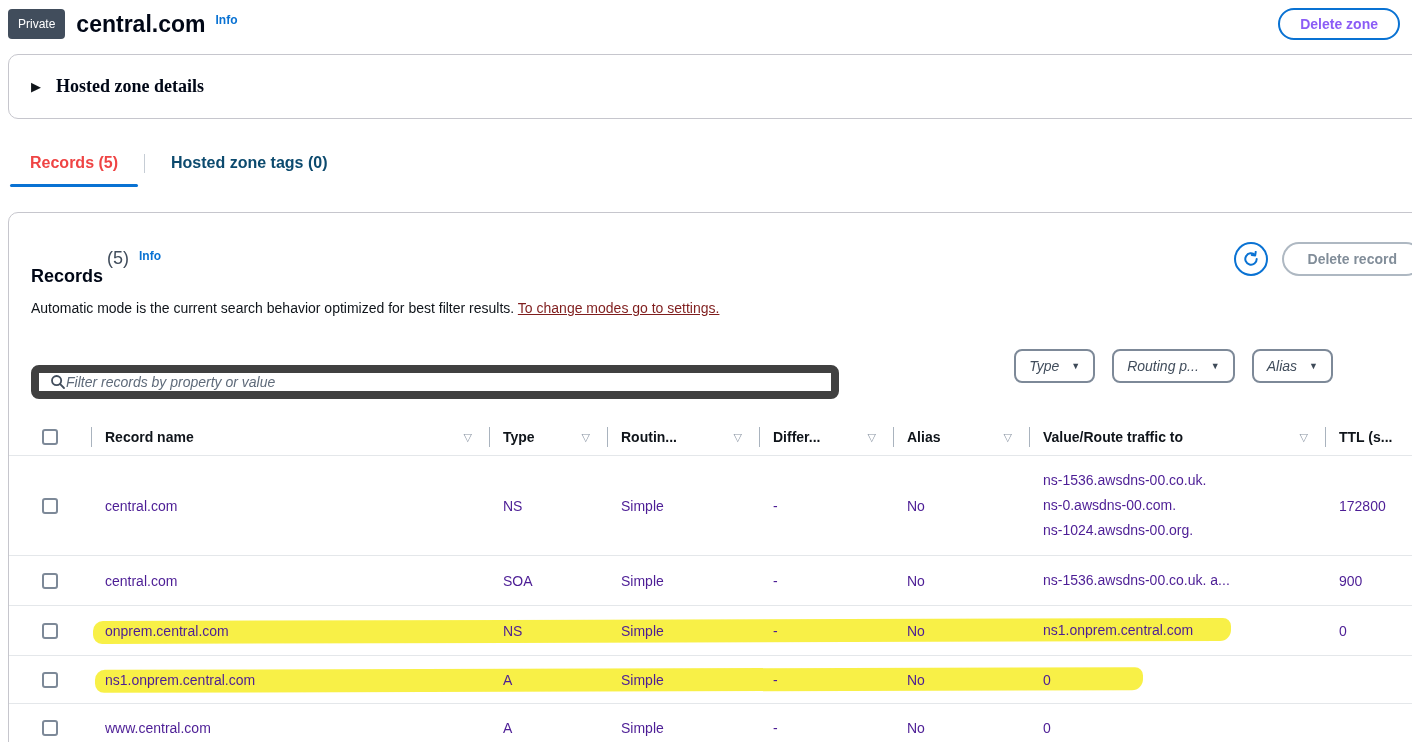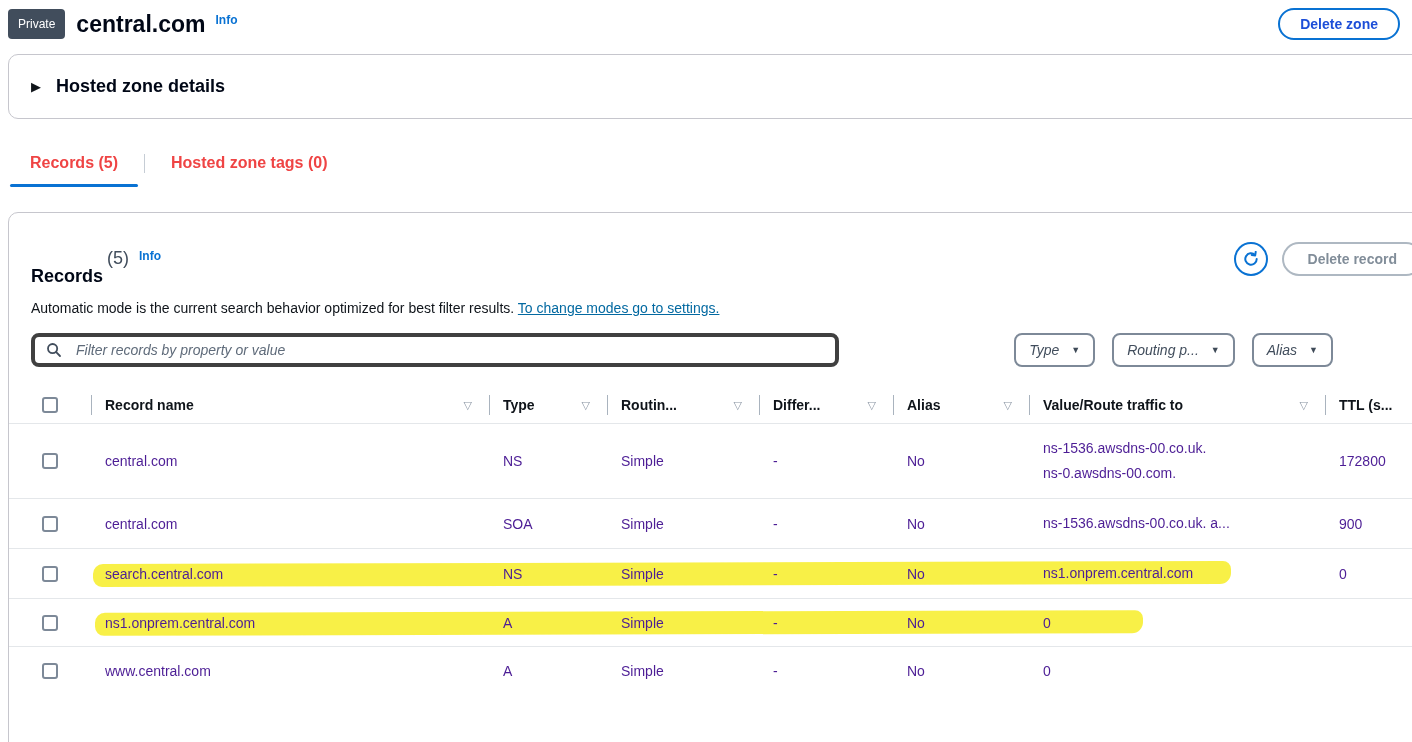--- a/index.html
+++ b/index.html
@@ -18,38 +18,38 @@
   .badge {
     background: #414d5c; color: #fff; font-size: 12px;
     padding: 8px 10px; border-radius: 4px; white-space: nowrap;
   }
   .page-title { font-size: 23px; font-weight: bold; margin-left: 11px; color: #000716; }
   .info-link {
     color: #0972d3; font-weight: bold; font-size: 12px;
     margin-left: 10px; position: relative; top: -4px;
   }
   .btn-primary-outline {
-    margin-left: auto; border: 2px solid #0972d3; color: #1d4ed8;
+    margin-left: auto; border: 2px solid #0972d3; color: #8b5cf6;
     background: #fff; font-weight: bold; font-size: 14px;
     border-radius: 20px; padding: 6px 20px; font-family: inherit; white-space: nowrap;
   }
 
   
   .card { border: 1px solid #c6c6cd; border-radius: 10px; background: #fff; }
   .details-card {
     margin: 14px 0 0 8px; width: 1420px;
     padding: 21px 22px; display: flex; align-items: center;
   }
   .expand-icon { font-size: 13px; margin-right: 15px; color: #0f141a; }
-  .details-title { font-size: 18px; font-weight: bold; color: #000716; }
+  .details-title { font-size: 18px; font-weight: bold; color: #000716; font-family: Liberation Serif, serif; }
 
   
   .tabs { display: flex; margin: 27px 0 0 8px; align-items: stretch; }
   .tab {
-    font-size: 16px; font-weight: bold; color: #ef4444;
+    font-size: 16px; font-weight: bold; color: #0c4a6e;
     padding: 8px 22px 15px 22px; position: relative;
   }
   .tab.active { color: #ef4444; }
   .tab.active::after {
     content: ''; position: absolute; left: 2px; right: 2px; bottom: 0;
     height: 3px; background: #0972d3; border-radius: 2px;
   }
   .tab-divider { width: 1px; background: #c6cdd5; margin: 8px 4px 14px 4px; }
 
   
@@ -66,27 +66,27 @@
     width: 34px; height: 34px; border: 2px solid #0972d3; border-radius: 50%;
     background: #fff; display: flex; align-items: center; justify-content: center; flex: none;
   }
   .btn-disabled {
     border: 2px solid #aeb8c2; color: #818d99; font-weight: bold; font-size: 14px;
     border-radius: 20px; padding: 7px 24px; background: #fff;
     white-space: nowrap; font-family: inherit;
   }
 
   .records-desc { padding: 0 22px; margin-top: 13px; font-size: 14px; color: #0f141a; }
-  .records-desc .settings-link { color: #0369a1; text-decoration: underline; }
+  .records-desc .settings-link { color: #7f1d1d; text-decoration: underline; }
 
   
   .filter-row { display: flex; align-items: center; padding: 0 22px; margin-top: 17px; }
   .search-box {
-    width: 808px; height: 34px; border: 4px solid #404040; border-radius: 8px;
-    display: flex; align-items: center; padding: 0 11px; gap: 14px; background: #fff;
+    width: 808px; height: 34px; border: 8px solid #404040; border-radius: 8px;
+    display: flex; align-items: center; padding: 0 11px; gap: 0; background: #fff; margin-top: 32px;
   }
   .search-input {
     border: none; outline: none; flex: 1; font-size: 14px; font-style: italic;
     color: #0f141a; background: transparent; font-family: inherit;
   }
   .search-input::placeholder { color: #5f6b7a; font-style: italic; }
   .dropdowns { margin-left: auto; display: flex; gap: 17px; margin-right: 72px; }
   .dd-btn {
     border: 2px solid #7d8998; border-radius: 8px; background: #fff; height: 34px;
     display: flex; align-items: center; gap: 12px; padding: 0 13px;
@@ -236,20 +236,21 @@
             <div class="checkbox" data-interactable="true"></div>
           </div>
           <div class="td" data-interactable="false">central.com</div>
           <div class="td" data-interactable="false">NS</div>
           <div class="td" data-interactable="false">Simple</div>
           <div class="td" data-interactable="false">-</div>
           <div class="td" data-interactable="false">No</div>
           <div class="td td-value" data-interactable="false">
             <div class="vline" data-interactable="false">ns-1536.awsdns-00.co.uk.</div>
             <div class="vline" data-interactable="false">ns-0.awsdns-00.com.</div>
+            <div class="vline" data-interactable="false">ns-1024.awsdns-00.org.</div>
           </div>
           <div class="td" data-interactable="false">172800</div>
         </div>
         <div class="trow" data-interactable="false">
           <div class="td td-check" data-interactable="false">
             <div class="checkbox" data-interactable="true"></div>
           </div>
           <div class="td" data-interactable="false">central.com</div>
           <div class="td" data-interactable="false">SOA</div>
           <div class="td" data-interactable="false">Simple</div>
@@ -258,21 +259,21 @@
           <div class="td td-value" data-interactable="false">
             <div class="vline" data-interactable="false">ns-1536.awsdns-00.co.uk. a...</div>
           </div>
           <div class="td" data-interactable="false">900</div>
         </div>
         <div class="trow" data-interactable="false">
           <div class="hl-band hl-long" data-interactable="false"></div>
           <div class="td td-check" data-interactable="false">
             <div class="checkbox" data-interactable="true"></div>
           </div>
-          <div class="td" data-interactable="false">search.central.com</div>
+          <div class="td" data-interactable="false">onprem.central.com</div>
           <div class="td" data-interactable="false">NS</div>
           <div class="td" data-interactable="false">Simple</div>
           <div class="td" data-interactable="false">-</div>
           <div class="td" data-interactable="false">No</div>
           <div class="td td-value" data-interactable="false">
             <div class="vline" data-interactable="false">ns1.onprem.central.com</div>
           </div>
           <div class="td" data-interactable="false">0</div>
         </div>
         <div class="trow" data-interactable="false">

